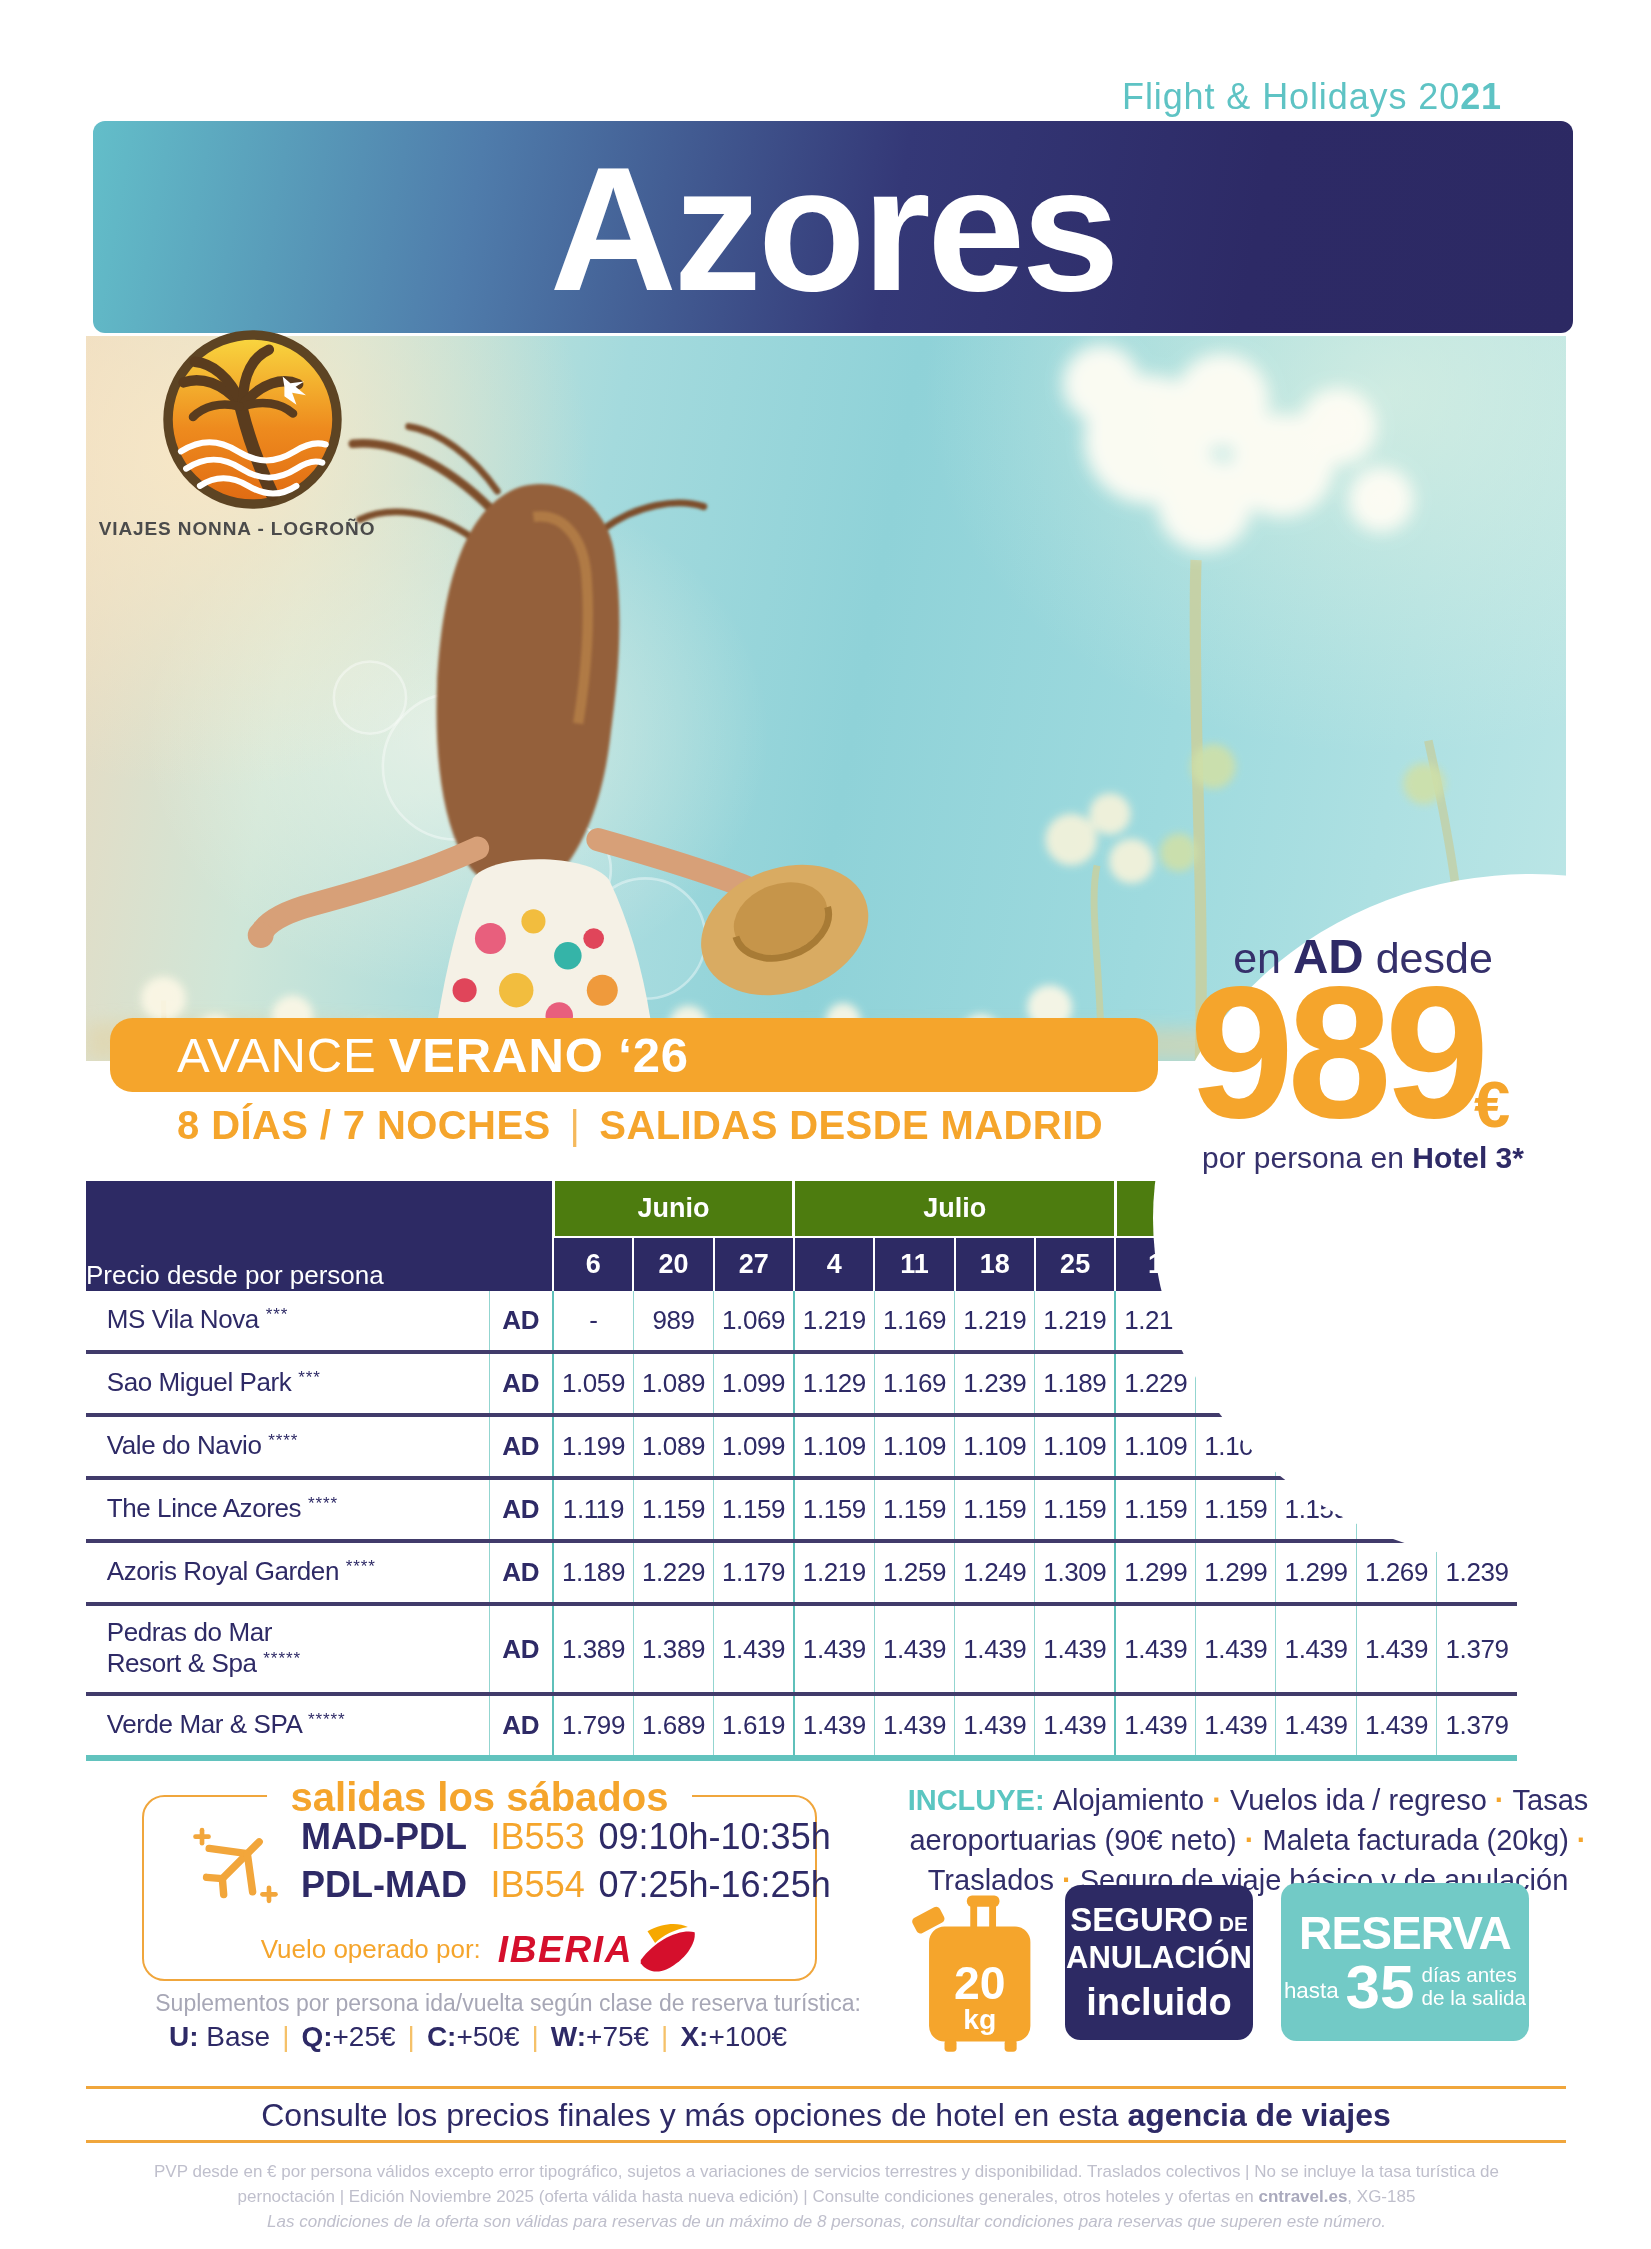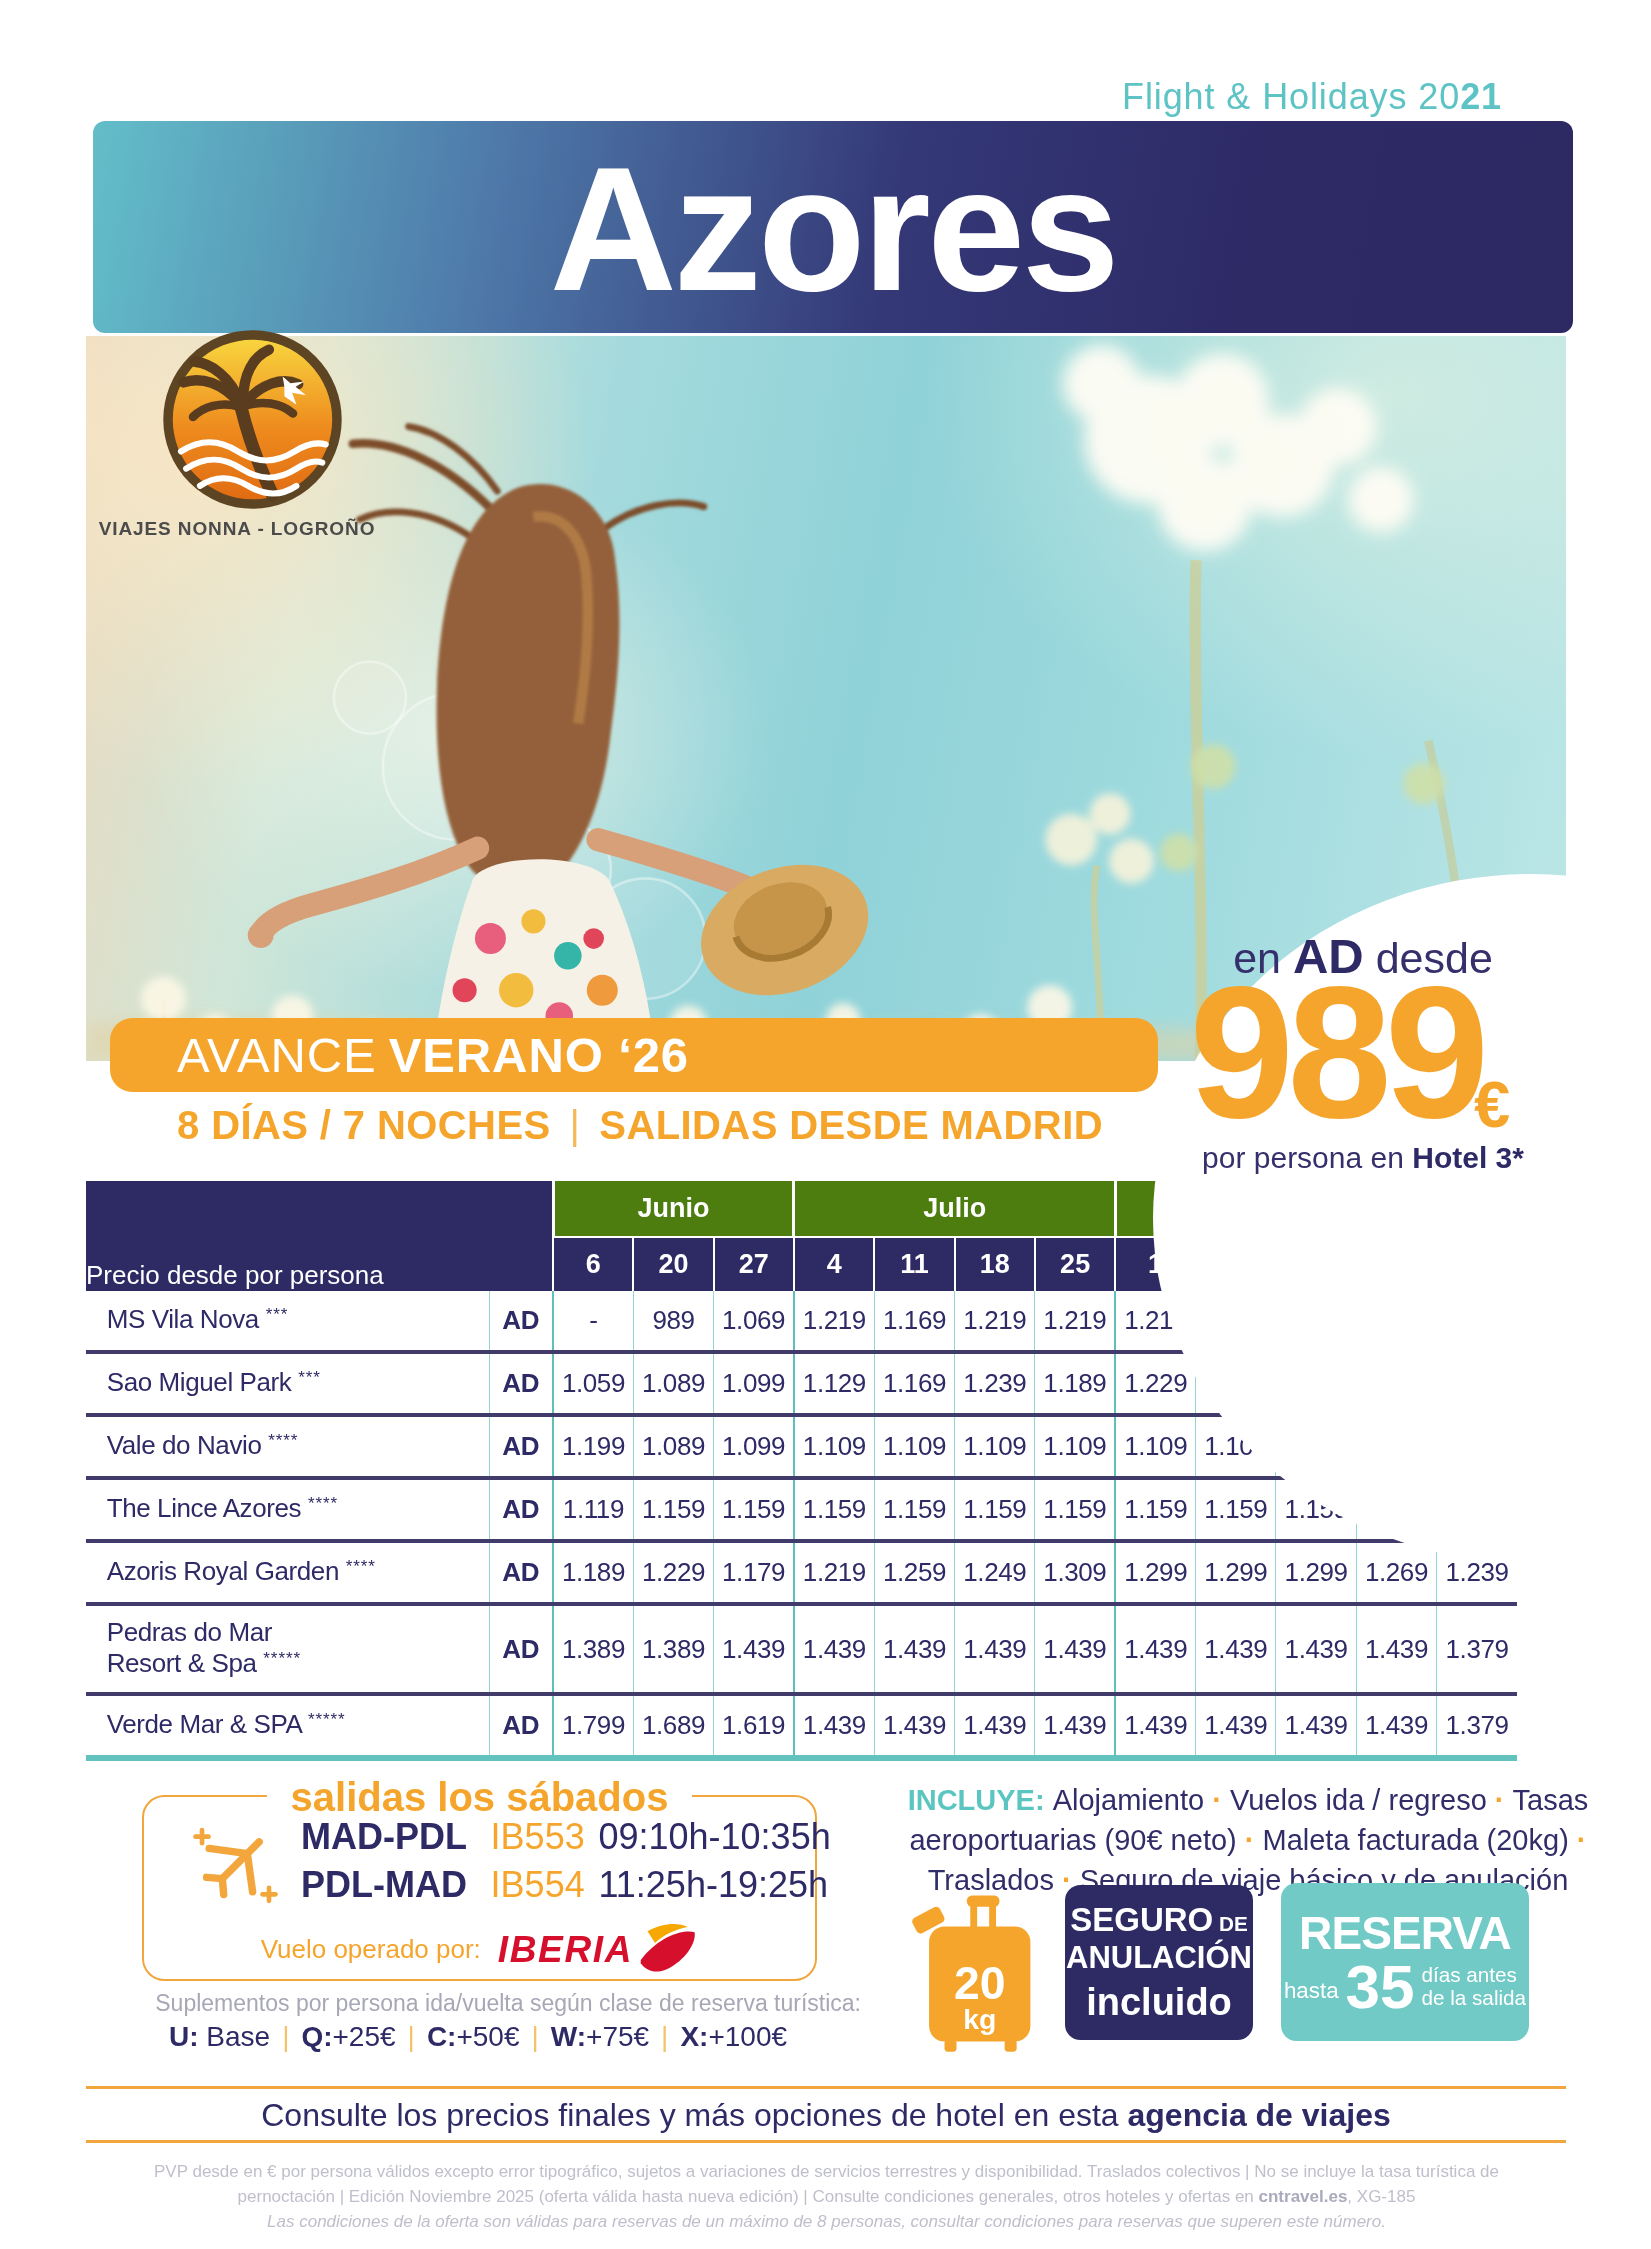--- a/index.html
+++ b/index.html
@@ -454,21 +454,21 @@
       </g>
       <g stroke="#f2a63b" stroke-width="5" stroke-linecap="round">
         <path d="M14,12 V26"></path>
           <path d="M7,19 H21"></path>
         <path d="M86,74 V88"></path>
           <path d="M79,81 H93"></path>
       </g>
     </svg>
     <div class="fb-rows" id="flight-rows">
         <div class="fb-row"><span class="fb-route">MAD-PDL</span><span class="fb-code">IB553</span><span class="fb-time">09:10h-10:35h</span></div>
-        <div class="fb-row"><span class="fb-route">PDL-MAD</span><span class="fb-code">IB554</span><span class="fb-time">11:25h-19:25h</span></div>
+        <div class="fb-row"><span class="fb-route">PDL-MAD</span><span class="fb-code">IB554</span><span class="fb-time">07:25h-16:25h</span></div>
       </div>
     <div class="fb-operated">
       <span class="fb-op-label">Vuelo operado por:</span>
       <svg width="202" height="60" viewBox="0 0 240 70">
         <text x="2" y="50" font-family="Liberation Sans, sans-serif" font-size="44" font-weight="800" font-style="italic" fill="#d50f2c" letter-spacing="2">IBERIA</text>
         <path d="M180,14 C198,4 216,3 228,9 C212,12 198,19 189,28 Z" fill="#f6a800"></path>
         <path d="M172,48 C190,24 218,11 236,15 C238,28 225,48 203,59 C190,65 178,61 172,52 Z" fill="#d50f2c"></path>
       </svg>
     </div>
   </div>

